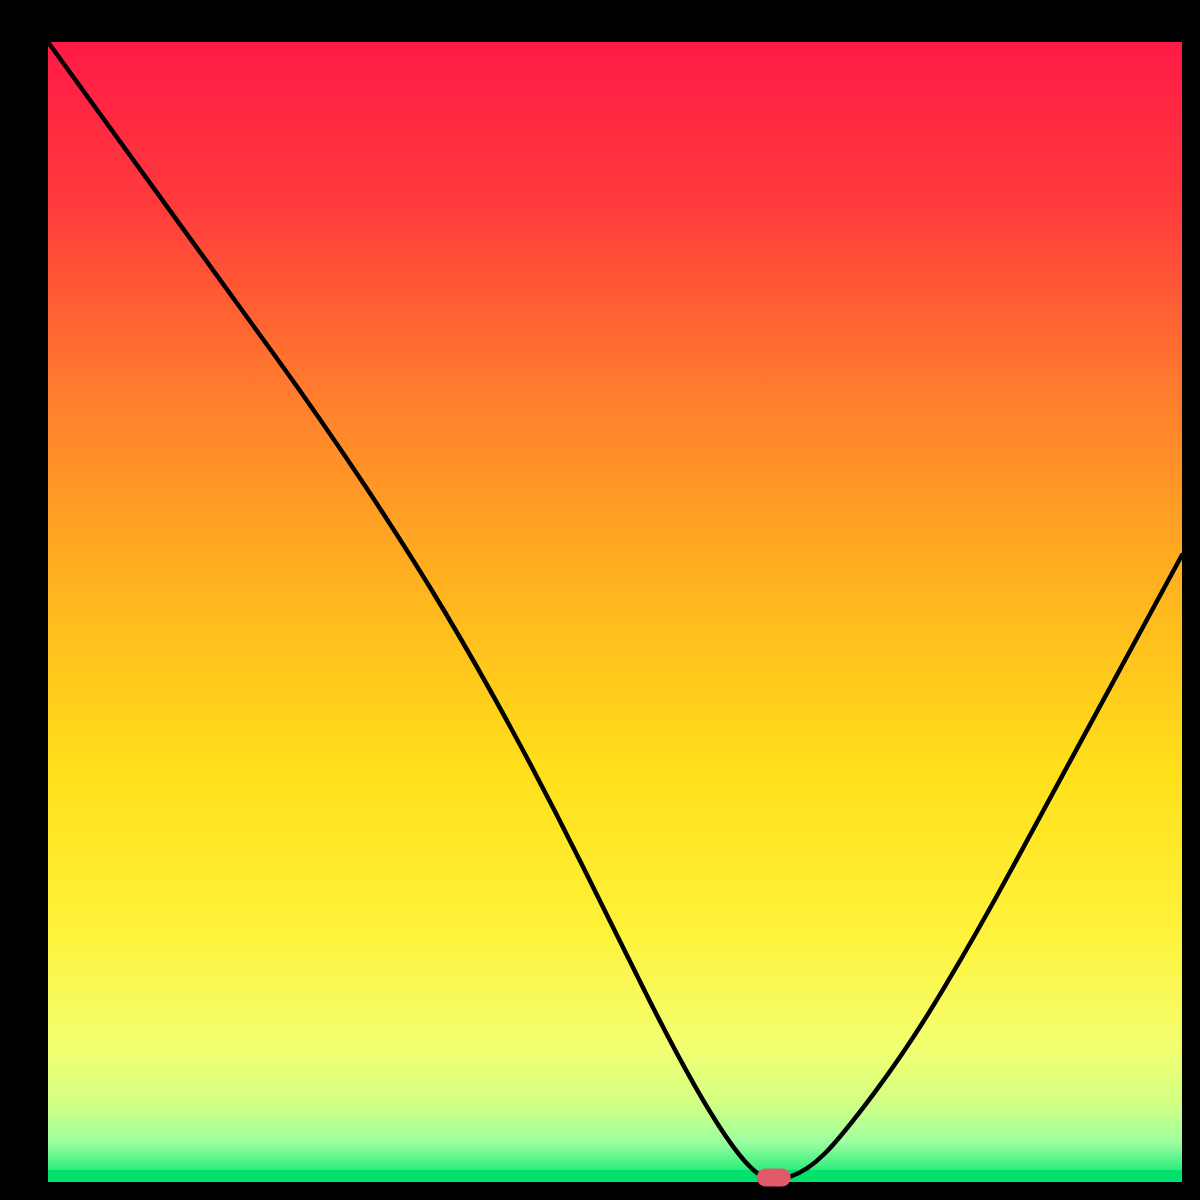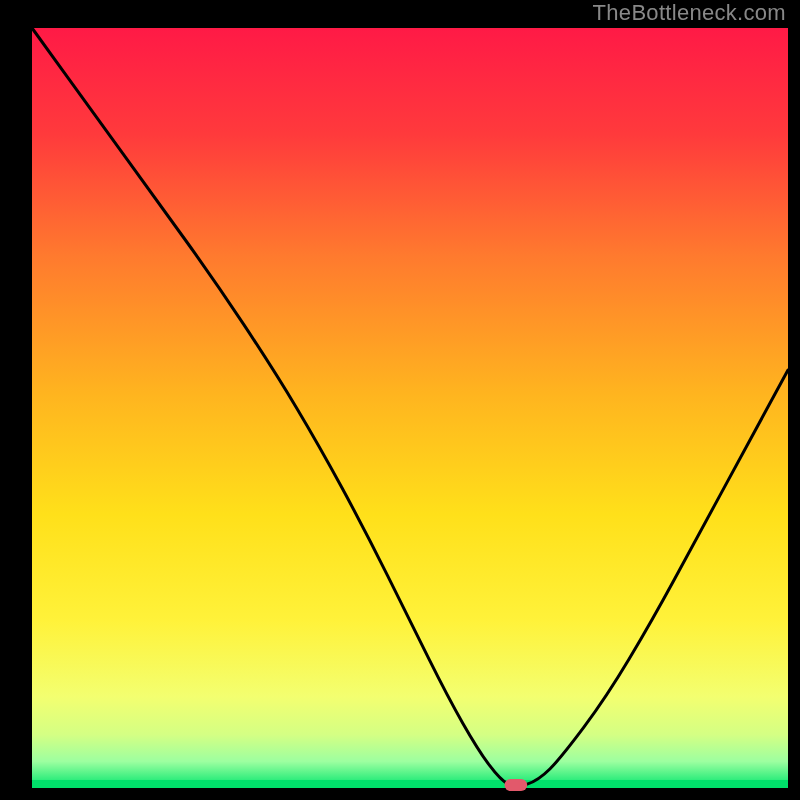--- a/index.html
+++ b/index.html
@@ -49,14 +49,13 @@
           <stop offset="96.5%" stop-color="#9dffa0"></stop>
           <stop offset="100%" stop-color="#00e56d"></stop>
         </linearGradient>
       </defs>
       <rect x="0" y="0" width="800" height="800" fill="#000000"></rect>
       <rect x="32" y="28" width="756" height="760" fill="url(#bg-grad)"></rect>
       <rect x="32" y="780" width="756" height="8" fill="#00e06a"></rect>
       <path d="M 32 28 Q 32 28 62.24 69.80000000000001 Q 92.48 111.60000000000002 122.72 153.39999999999998 Q 152.96 195.19999999999993 183.2 236.99999999999994 Q 213.44 278.79999999999995 243.68 324.4 Q 273.92 369.99999999999994 296.6 408 Q 319.28000000000003 446 341.96000000000004 487.79999999999995 Q 364.64 529.5999999999999 387.32 575.1999999999999 Q 410 620.8 428.9 658.8 Q 447.8 696.8 462.91999999999996 723.4 Q 478.03999999999996 750 489.38 765.2 Q 500.71999999999997 780.4 508.28 784.2 Q 515.84 788 527.1800000000001 784.2 Q 538.52 780.4 549.8599999999999 769 Q 561.1999999999999 757.6 583.88 727.2 Q 606.5600000000001 696.8 629.24 658.8 Q 651.92 620.8 674.5999999999999 579 Q 697.28 537.2 719.96 495.40000000000003 Q 742.64 453.6 765.3199999999999 411.79999999999995 T 788 369.99999999999994" fill="none" stroke="#000000" stroke-width="3" stroke-linecap="round" stroke-linejoin="round"></path>
       <rect x="504.50000000000006" y="778.92" width="22.68" height="12.16" rx="6.08" ry="6.08" fill="#e2596b"></rect>
     </svg>
-  <div class="watermark">TheBottleneck.com</div>
 </div>
 
 </body></html>

